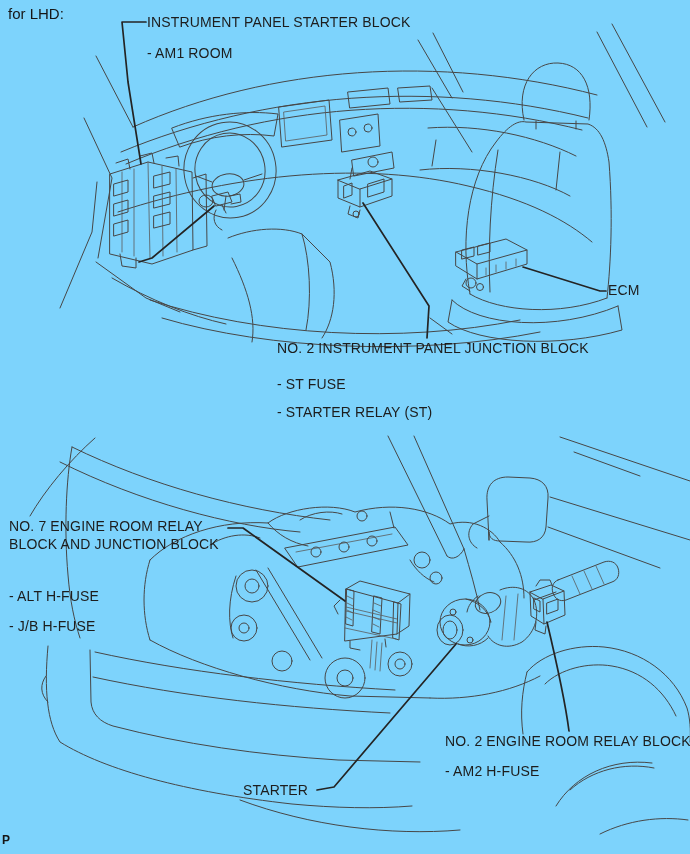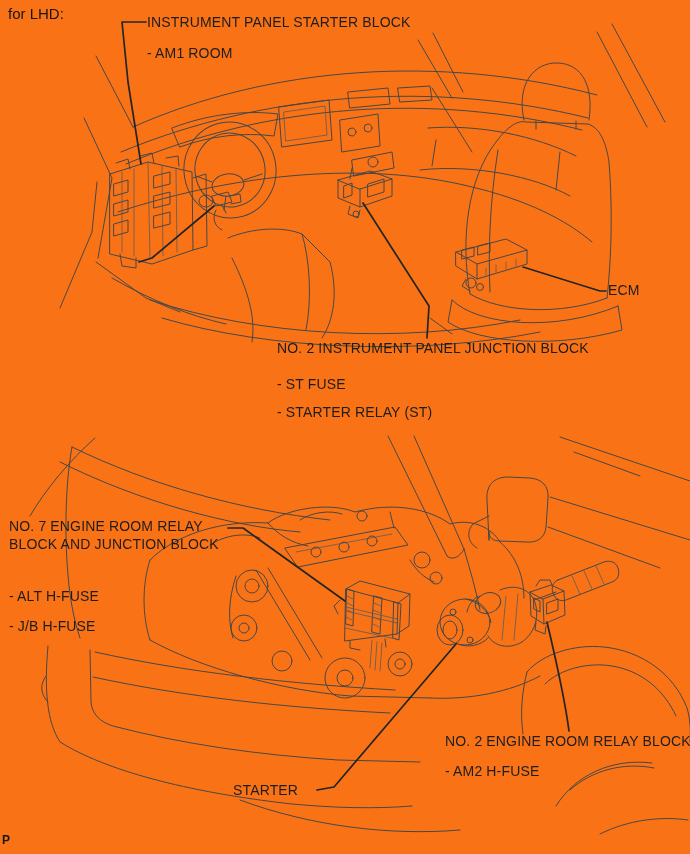--- a/index.html
+++ b/index.html
@@ -1,16 +1,16 @@
 <!DOCTYPE html>
 <html><head>
 <meta charset="utf-8">
 <style>
   html,body{margin:0;padding:0;background:#ffffff;}
-  .page{position:relative;width:690px;height:854px;background:#f97316;overflow:hidden;
+  .page{position:relative;width:690px;height:854px;background:#7dd3fc;overflow:hidden;
         font-family:"Liberation Sans",sans-serif;color:#1d1d1d;}
   .cap{position:absolute;font-size:14px;line-height:17.5px;letter-spacing:.15px;
        white-space:nowrap;color:#1d1d1d;}
   .cap.wrap{white-space:normal;width:215px;}
   .variant{position:absolute;left:8px;top:5px;font-size:15px;color:#161616;}
   .pmark{position:absolute;left:2px;top:833px;font-size:12px;font-weight:700;color:#161616;}
   svg.art{position:absolute;left:0;top:0;}
   svg.art *{fill:none;stroke:#474747;stroke-width:1;stroke-linecap:round;stroke-linejoin:round;}
   svg.art .ld{stroke:#242424;stroke-width:1.7;}
   svg.art .thin{stroke:#5a5a5a;stroke-width:.8;}
@@ -286,16 +286,16 @@
   <div class="cap" style="left:277px;top:376px">- ST FUSE</div>
   <div class="cap" style="left:277px;top:404px">- STARTER RELAY (ST)</div>
 
   <div class="cap wrap" style="left:9px;top:518px">NO. 7 ENGINE ROOM RELAY BLOCK AND JUNCTION BLOCK</div>
   <div class="cap" style="left:9px;top:588px">- ALT H-FUSE</div>
   <div class="cap" style="left:9px;top:618px">- J/B H-FUSE</div>
 
   <div class="cap" style="left:445px;top:733px">NO. 2 ENGINE ROOM RELAY BLOCK</div>
   <div class="cap" style="left:445px;top:763px">- AM2 H-FUSE</div>
 
-  <div class="cap" style="left:233px;top:782px">STARTER</div>
+  <div class="cap" style="left:243px;top:782px">STARTER</div>
 
   <div class="pmark">P</div>
 </div>
 
 </body></html>

